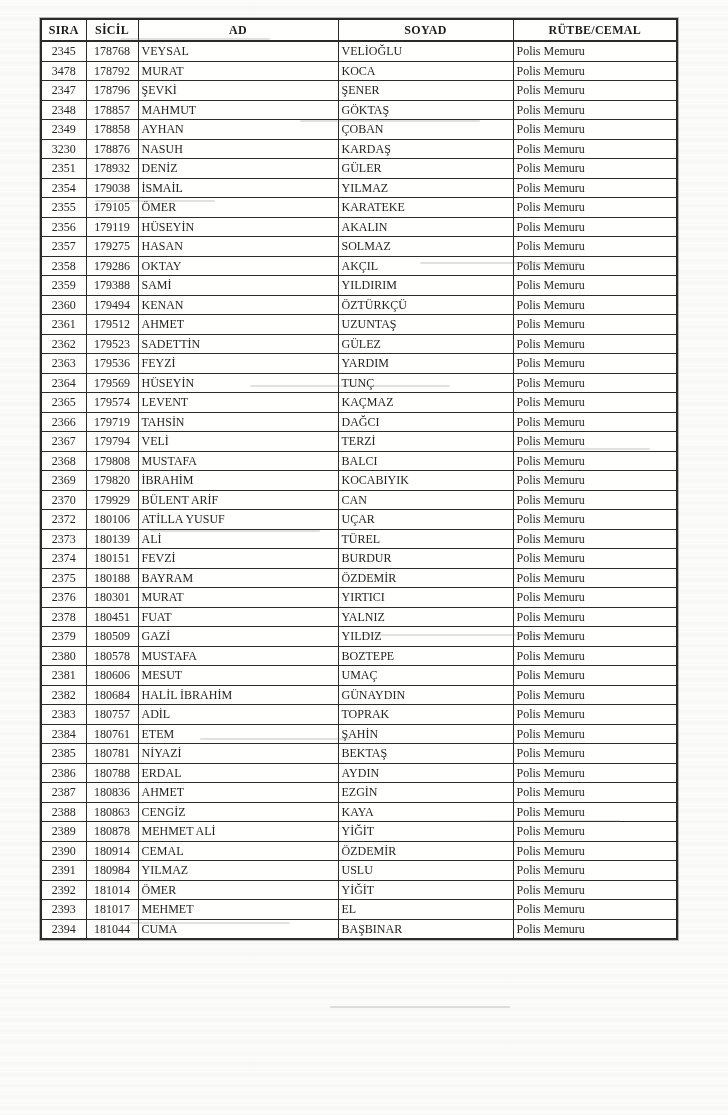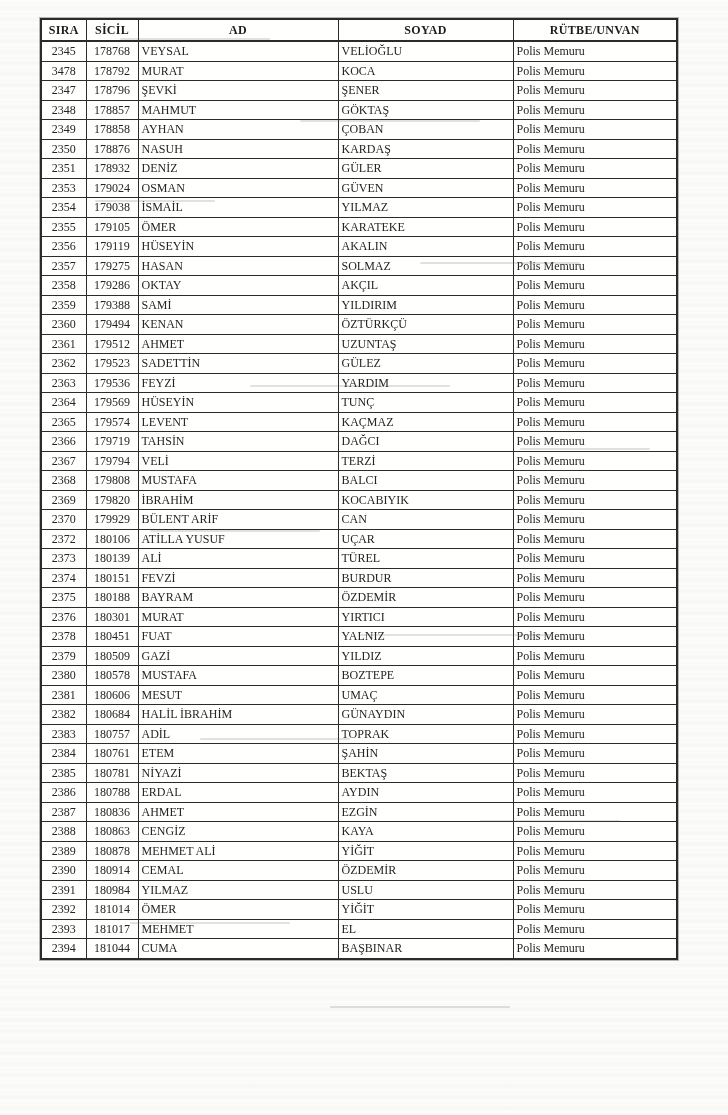--- a/index.html
+++ b/index.html
@@ -79,21 +79,21 @@
         <col style="width: 200px;">
         <col style="width: 175px;">
         <col style="width: 164px;">
       </colgroup>
     <thead>
       <tr>
           <th>SIRA</th>
           <th>SİCİL</th>
           <th>AD</th>
           <th>SOYAD</th>
-          <th>RÜTBE/UNVAN</th>
+          <th>RÜTBE/CEMAL</th>
         </tr>
     </thead>
     <tbody>
         <tr>
           <td class="align-center">2345</td>
           <td class="align-center">178768</td>
           <td class="align-left">VEYSAL</td>
           <td class="align-left">VELİOĞLU</td>
           <td class="align-left">Polis Memuru</td>
         </tr>
@@ -119,38 +119,31 @@
           <td class="align-left">Polis Memuru</td>
         </tr>
         <tr>
           <td class="align-center">2349</td>
           <td class="align-center">178858</td>
           <td class="align-left">AYHAN</td>
           <td class="align-left">ÇOBAN</td>
           <td class="align-left">Polis Memuru</td>
         </tr>
         <tr>
-          <td class="align-center">2350</td>
+          <td class="align-center">3230</td>
           <td class="align-center">178876</td>
           <td class="align-left">NASUH</td>
           <td class="align-left">KARDAŞ</td>
           <td class="align-left">Polis Memuru</td>
         </tr>
         <tr>
           <td class="align-center">2351</td>
           <td class="align-center">178932</td>
           <td class="align-left">DENİZ</td>
           <td class="align-left">GÜLER</td>
-          <td class="align-left">Polis Memuru</td>
-        </tr>
-        <tr>
-          <td class="align-center">2353</td>
-          <td class="align-center">179024</td>
-          <td class="align-left">OSMAN</td>
-          <td class="align-left">GÜVEN</td>
           <td class="align-left">Polis Memuru</td>
         </tr>
         <tr>
           <td class="align-center">2354</td>
           <td class="align-center">179038</td>
           <td class="align-left">İSMAİL</td>
           <td class="align-left">YILMAZ</td>
           <td class="align-left">Polis Memuru</td>
         </tr>
         <tr>

